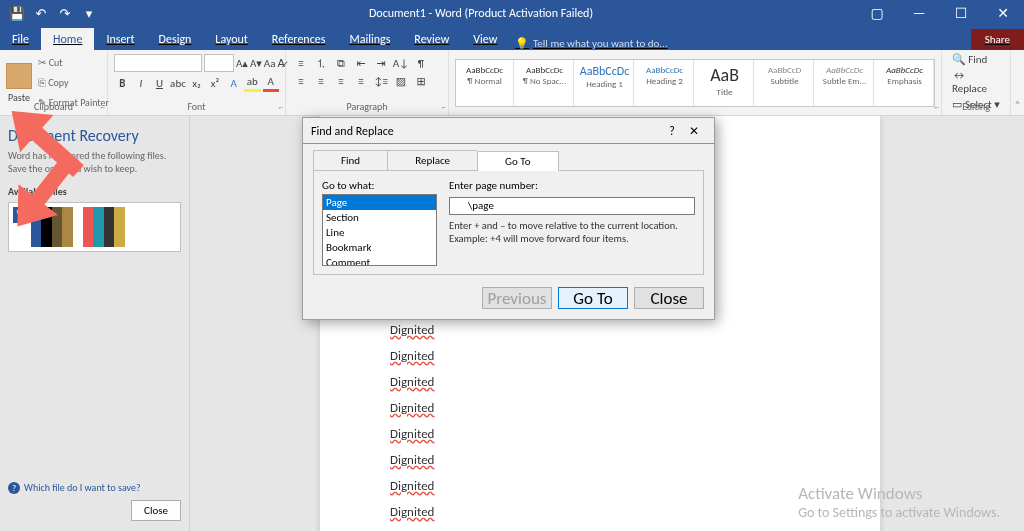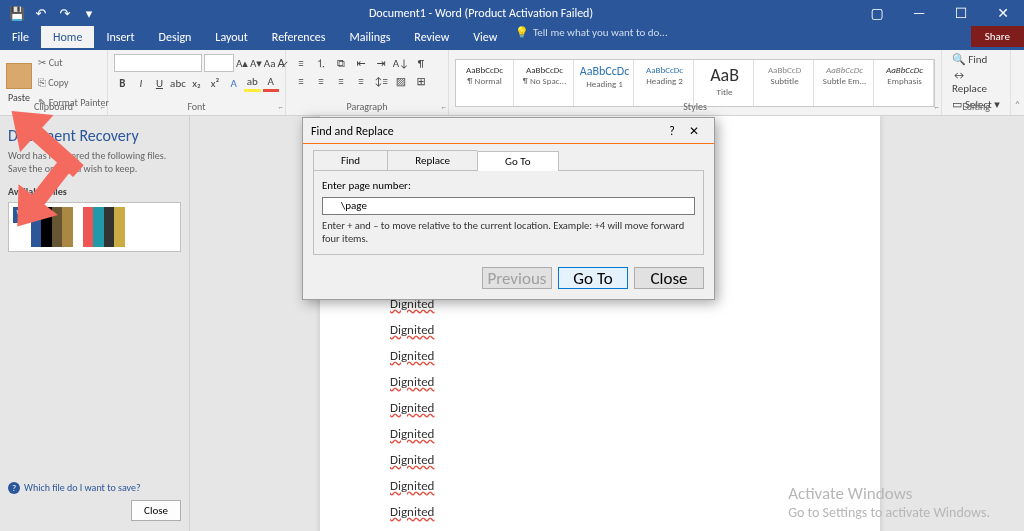--- a/index.html
+++ b/index.html
@@ -3,21 +3,21 @@
 <meta charset="utf-8">
 <style>
 *{margin:0;padding:0;box-sizing:border-box;font-family:"Segoe UI",Calibri,Arial,sans-serif;}
 body{width:1024px;height:531px;background:#e6e6e6;overflow:hidden;position:relative;}
 .titlebar{height:26px;background:#2b579a;color:#fff;display:flex;align-items:center;font-size:11px;}
 .qat{display:flex;align-items:center;padding:0 6px;gap:2px;}
 .qat-btn{width:22px;height:22px;display:flex;align-items:center;justify-content:center;color:#fff;font-size:13px;}
 .title-text{flex:1;text-align:center;font-size:12px;color:#fff;}
 .winctrl{display:flex;}
 .winctrl div{width:42px;height:26px;display:flex;align-items:center;justify-content:center;font-size:14px;}
-.ribbon-tabs{height:24px;background:#2b579a;display:flex;align-items:flex-start;font-size:12px;}
+.ribbon-tabs{height:24px;background:#2b579a;display:flex;align-items:flex-end;font-size:12px;text-decoration:underline;}
 .tab{padding:4px 12px;color:#fff;cursor:pointer;}
 .tab.file{background:#2b579a;color:#fff;}
 .tab.active{background:#f3f3f3;color:#2b579a;}
 .tell-me{color:#d0dcec;font-size:11px;margin-left:6px;display:flex;align-items:center;gap:4px;}
 .share{margin-left:auto;background:#7f1d1d;color:#fff;padding:4px 14px;font-size:11px;}
 .ribbon{height:66px;background:#f3f3f3;border-bottom:1px solid #d4d4d4;display:flex;font-size:11px;}
 .group{border-right:1px solid #e0e0e0;padding:2px 6px;display:flex;flex-direction:column;position:relative;}
 .group-label{position:absolute;bottom:2px;left:0;right:0;text-align:center;font-size:10px;color:#666;}
 .group-body{flex:1;display:flex;align-items:center;gap:4px;}
 .paste-btn{width:34px;text-align:center;font-size:10px;color:#444;}
@@ -41,21 +41,21 @@
 .thumb{border:1px solid #c0c0c0;background:#fff;padding:4px;margin-bottom:6px;}
 .pixelgrid{width:130px;height:40px;background:linear-gradient(90deg,#2b579a 8%,#000 8% 16%,#653 16% 24%,#a84 24% 32%,#fff 32% 40%,#e55 40% 48%,#29a 48% 56%,#333 56% 64%,#ca4 64% 72%,#fff 72% 100%);background-size:100% 10px;}
 .recovery-foot{margin-top:auto;display:flex;justify-content:space-between;align-items:center;}
 .link{color:#2b579a;font-size:10px;}
 .link::before{content:"?";background:#2b579a;color:#fff;border-radius:50%;width:12px;height:12px;display:inline-flex;align-items:center;justify-content:center;font-size:9px;margin-right:4px;}
 .close-btn{border:1px solid #adadad;background:#fdfdfd;padding:3px 12px;font-size:11px;}
 .docarea{flex:1;background:#e6e6e6;position:relative;overflow:hidden;}
 .page{position:absolute;left:130px;top:0;width:560px;min-height:600px;background:#fff;box-shadow:0 0 6px rgba(0,0,0,.15);}
 .page-inner{padding:180px 70px 20px;}
 .para{font-family:Calibri;font-size:13px;color:#333;text-decoration:underline;text-decoration-color:#e74c3c;text-decoration-style:wavy;margin-bottom:11px;}
-.activate{position:absolute;right:34px;bottom:10px;color:#b7b7b7;font-size:14px;text-align:left;}
+.activate{position:absolute;right:24px;bottom:10px;color:#b7b7b7;font-size:14px;text-align:left;}
 .activate .big{font-size:17px;}
 .dialog{position:absolute;left:302px;top:117px;width:413px;background:#f0f0f0;border:1px solid #9e9e9e;box-shadow:3px 3px 12px rgba(0,0,0,.35);}
 .dlg-title{height:26px;display:flex;align-items:center;padding:0 8px;font-size:12px;border-bottom:1px solid #f97316;}
 .dlg-title span{flex:1;}
 .dlg-x{width:24px;text-align:center;font-size:12px;}
 .dlg-body{padding:6px 10px 10px;}
 .dlg-tabs{display:flex;font-size:11px;}
 .dlg-tab{padding:3px 27px;border:1px solid #c0c0c0;border-bottom:none;background:#f0f0f0;cursor:pointer;}
 .dlg-tab.first{border-right:none;}
 .dlg-tab.mid{border-right:none;}
@@ -219,21 +219,20 @@
         <div class="style-item">
             <div class="style-prev" style="font-style:italic;color:#888">AaBbCcDc</div>
             <div>Subtle Em...</div>
           </div>
         <div class="style-item">
             <div class="style-prev" style="font-style:italic">AaBbCcDc</div>
             <div>Emphasis</div>
           </div>
       </div>
     </div>
-    <div class="group-label">Styles</div>
     <span class="dialog-launcher">⌐</span>
   </div>
 
   <div class="group" style="width:82px">
     <div class="editing-col">
       <div>🔍 Find</div>
       <div>↔ Replace</div>
       <div>▭ Select ▾</div>
     </div>
     <div class="group-label">Editing</div>
@@ -287,20 +286,31 @@
     <div class="dlg-help">?</div>
     <div class="dlg-x">✕</div>
   </div>
   <div class="dlg-body">
     <div class="dlg-tabs">
       <div class="dlg-tab first">Find</div>
       <div class="dlg-tab mid">Replace</div>
       <div class="dlg-tab sel">Go To</div>
     </div>
     <div class="dlg-panel" style="background:#f0f0f0">
+      <div class="goto-left">
+        <label class="lbl">Go to what:</label>
+        <div class="listbox">
+          <div class="sel">Page</div>
+          <div>Section</div>
+          <div>Line</div>
+          <div>Bookmark</div>
+          <div>Comment</div>
+
+        </div>
+      </div>
       <div class="goto-right">
         <label class="lbl">Enter page number:</label>
         <input class="txtinput" value="\page" style="">
         <div class="hint">Enter + and – to move relative to the current location. Example: +4 will move forward four items.</div>
       </div>
     </div>
     <div class="dlg-btns">
       <button class="dlg-btn" disabled="">Previous</button>
       <button class="dlg-btn def">Go To</button>
       <button class="dlg-btn">Close</button>

